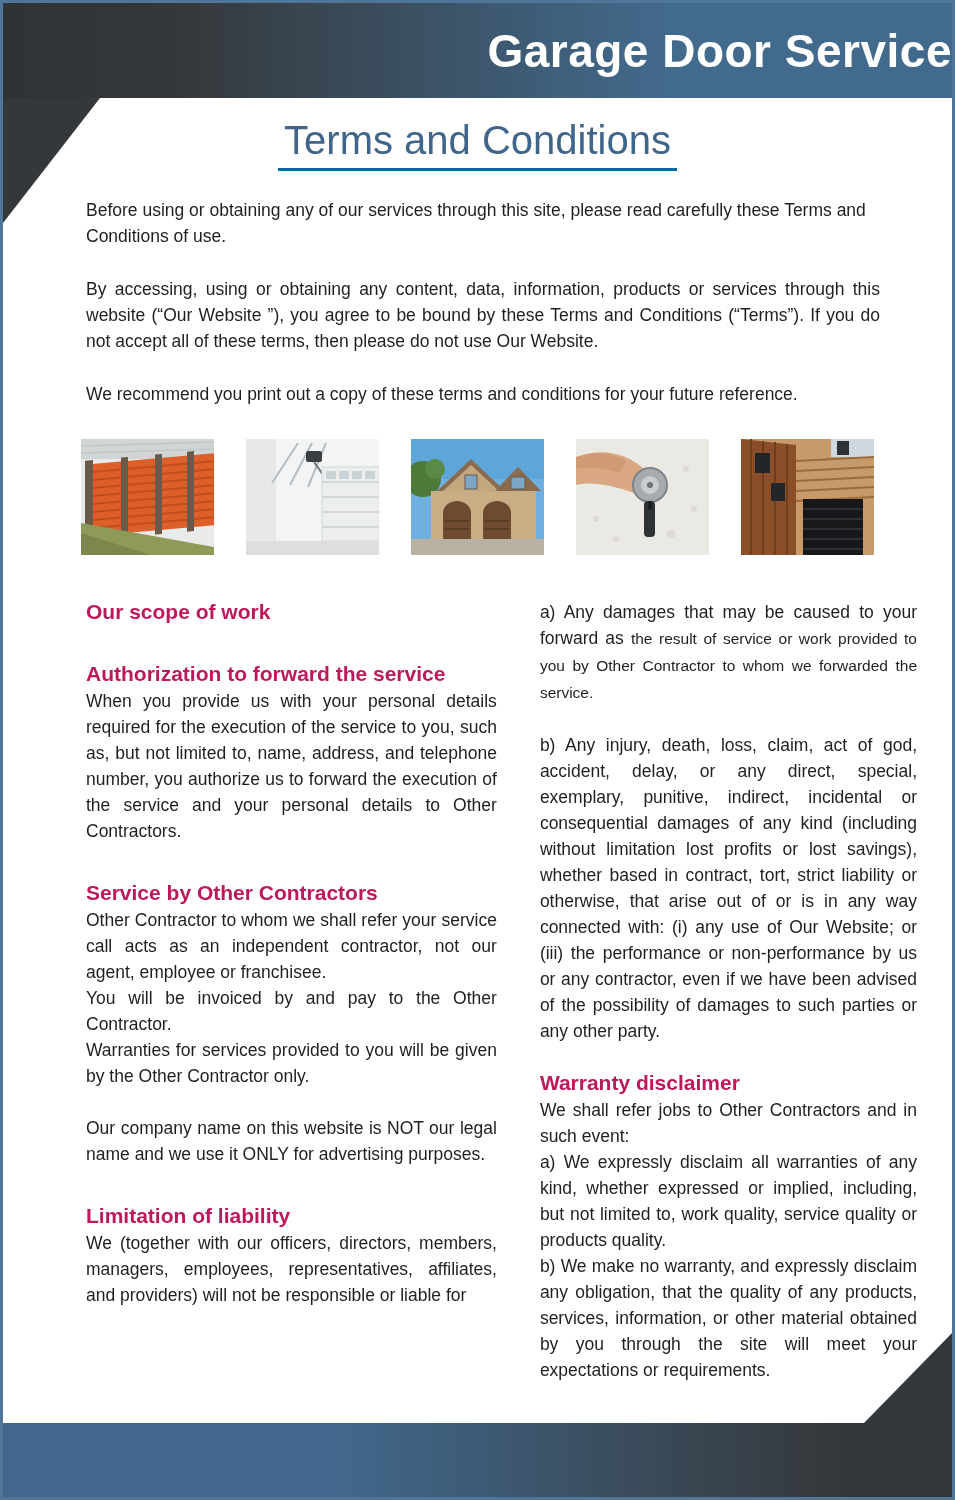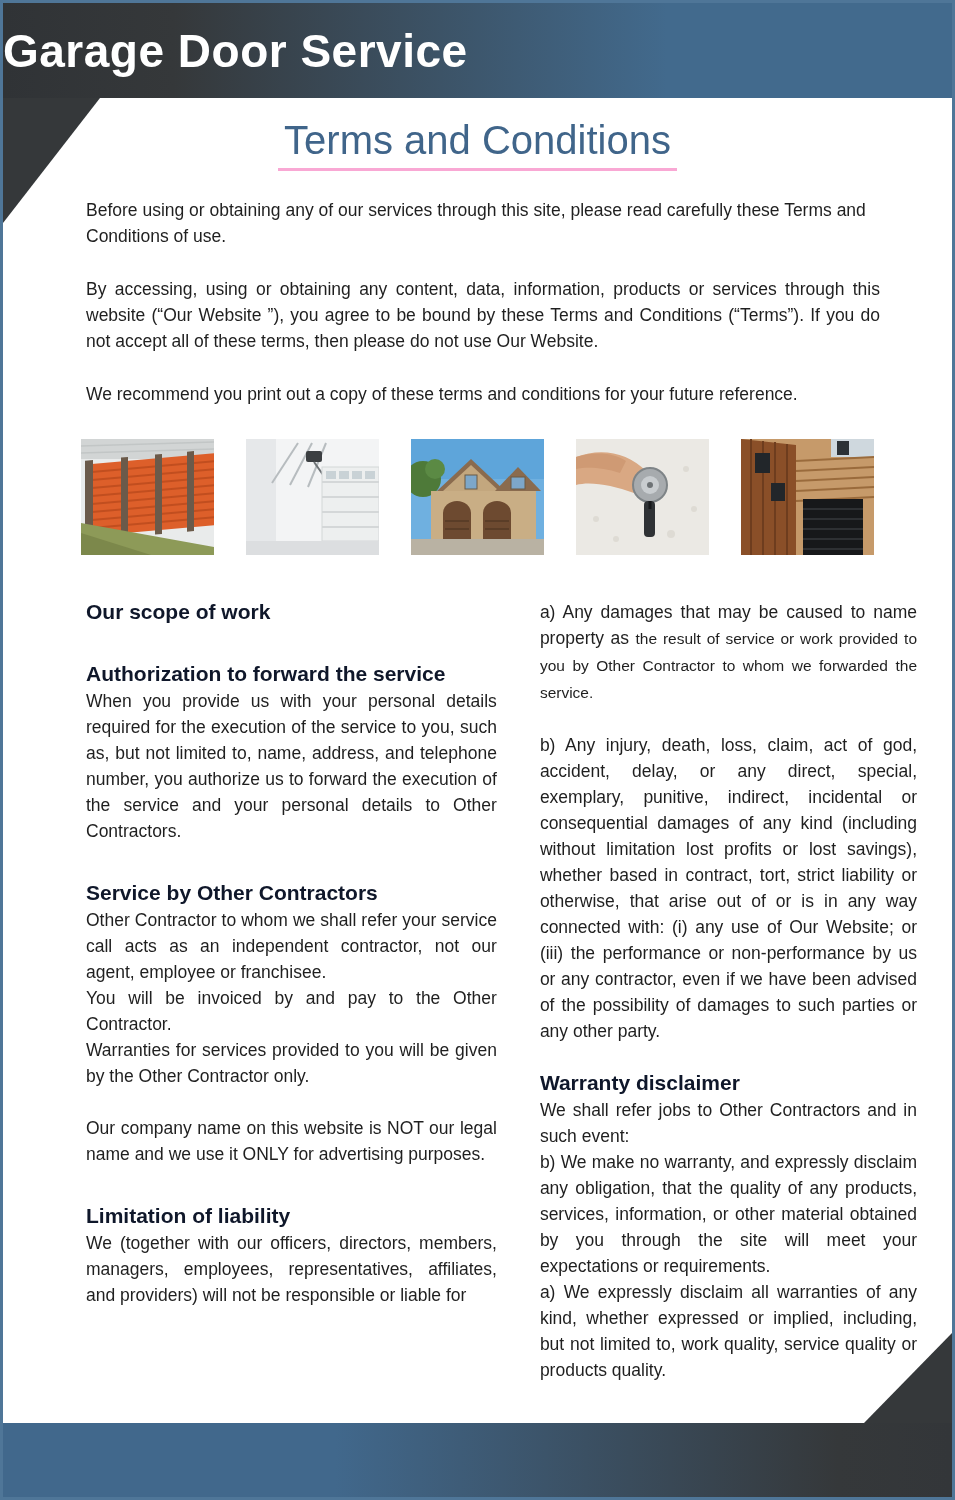--- a/index.html
+++ b/index.html
@@ -11,21 +11,21 @@
     border:3px solid #4f7698;
     overflow:hidden;
     font-family:"Liberation Sans","DejaVu Sans",sans-serif;
     color:#1f1f1f;
   }
   
   .header{
     position:relative;
     height:95px;
     background:linear-gradient(to right,#303336 0%,#35383a 18%,#426a8d 70%,#426a8d 100%);
-    display:flex;align-items:center;justify-content:flex-start;
+    display:flex;align-items:center;justify-content:flex-end;
   }
   .header h1{
     margin:0;
     color:#ffffff;
     font-size:46px;
     font-weight:700;
     letter-spacing:0.5px;
   }
   .corner-tl{position:absolute;left:0;top:95px;width:97px;height:125px;display:block;}
   .corner-br{position:absolute;right:0;bottom:74px;width:88px;height:90px;display:block;}
@@ -34,28 +34,28 @@
     position:absolute;left:0;right:0;bottom:0;height:74px;
     background:linear-gradient(to right,#41688c 0%,#41688c 35%,#35383a 88%,#333639 100%);
   }
   
   .page-heading-wrap{text-align:center;margin:20px 0 26px 0;}
   .page-heading{
     display:inline-block;
     font-size:40px;
     font-weight:400;
     color:#40658a;
-    border-bottom:3px solid #f9a8d4;
+    border-bottom:3px solid #0369a1;
     padding:0 6px 5px 6px;
   }
   h3.sec{
     margin:0 0 1px 0;
     font-size:21px;
     font-weight:700;
-    color:#0f172a;
+    color:#be185d;
   }
   
   .intro-block{margin:0 72px 0 83px;}
   .intro-block p{
     margin:0 0 27px 0;
     font-size:17.5px;
     line-height:26px;
   }
   .just{text-align:justify;}
   
@@ -254,28 +254,28 @@
       <p>Other Contractor to whom we shall refer your service call acts as an independent contractor, not our agent, employee or franchisee.</p>
       <p>You will be invoiced by and pay to the Other Contractor.</p>
       <p class="sp">Warranties for services provided to you will be given by the Other Contractor only.</p>
       <p>Our company name on this website is NOT our legal name and we use it ONLY for advertising purposes.</p>
 
       <h3 class="sec sec-gap">Limitation of liability</h3>
       <p>We (together with our officers, directors, members, managers, employees, representatives, affiliates, and providers) will not be responsible or liable for</p>
     </div>
 
     <div class="col col-right">
-      <p class="sp"><span>a) Any damages that may be caused to name property as</span> <span class="small-run">the result of service or work provided to you by Other Contractor to whom we forwarded the service.</span></p>
+      <p class="sp"><span>a) Any damages that may be caused to your forward as</span> <span class="small-run">the result of service or work provided to you by Other Contractor to whom we forwarded the service.</span></p>
 
       <p class="sp">b) Any injury, death, loss, claim, act of god, accident, delay, or any direct, special, exemplary, punitive, indirect, incidental or consequential damages of any kind (including without limitation lost profits or lost savings), whether based in contract, tort, strict liability or otherwise, that arise out of or is in any way connected with: (i) any use of Our Website; or (iii) the performance or non-performance by us or any contractor, even if we have been advised of the possibility of damages to such parties or any other party.</p>
 
       <h3 class="sec">Warranty disclaimer</h3>
       <p>We shall refer jobs to Other Contractors and in such event:</p>
+      <p>a) We expressly disclaim all warranties of any kind, whether expressed or implied, including, but not limited to, work quality, service quality or products quality.</p>
       <p>b) We make no warranty, and expressly disclaim any obligation, that the quality of any products, services, information, or other material obtained by you through the site will meet your expectations or requirements.</p>
-      <p>a) We expressly disclaim all warranties of any kind, whether expressed or implied, including, but not limited to, work quality, service quality or products quality.</p>
 
       <h3 class="sec sec-gap">Assignment</h3>
       <p>We may assign our rights and duties under these Terms without such assignment being considered change to the Terms and without notice to you.</p>
     </div>
   </div>
 
   <svg class="corner-br" viewBox="0 0 88 90">
     <polygon points="88,0 88,90 0,90" fill="#35383a"></polygon>
   </svg>
 

